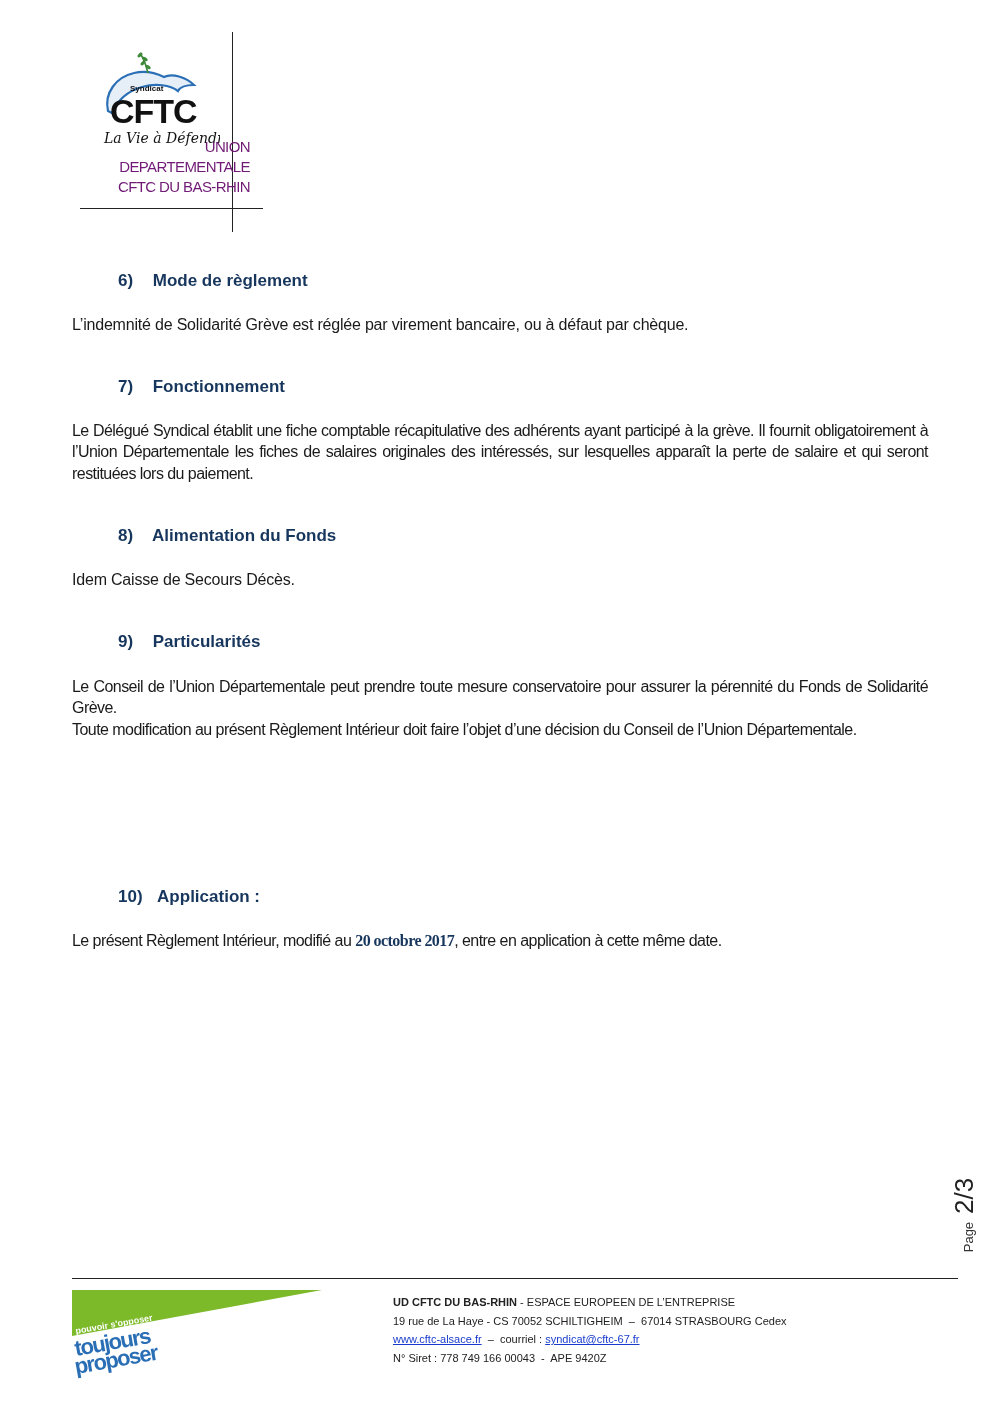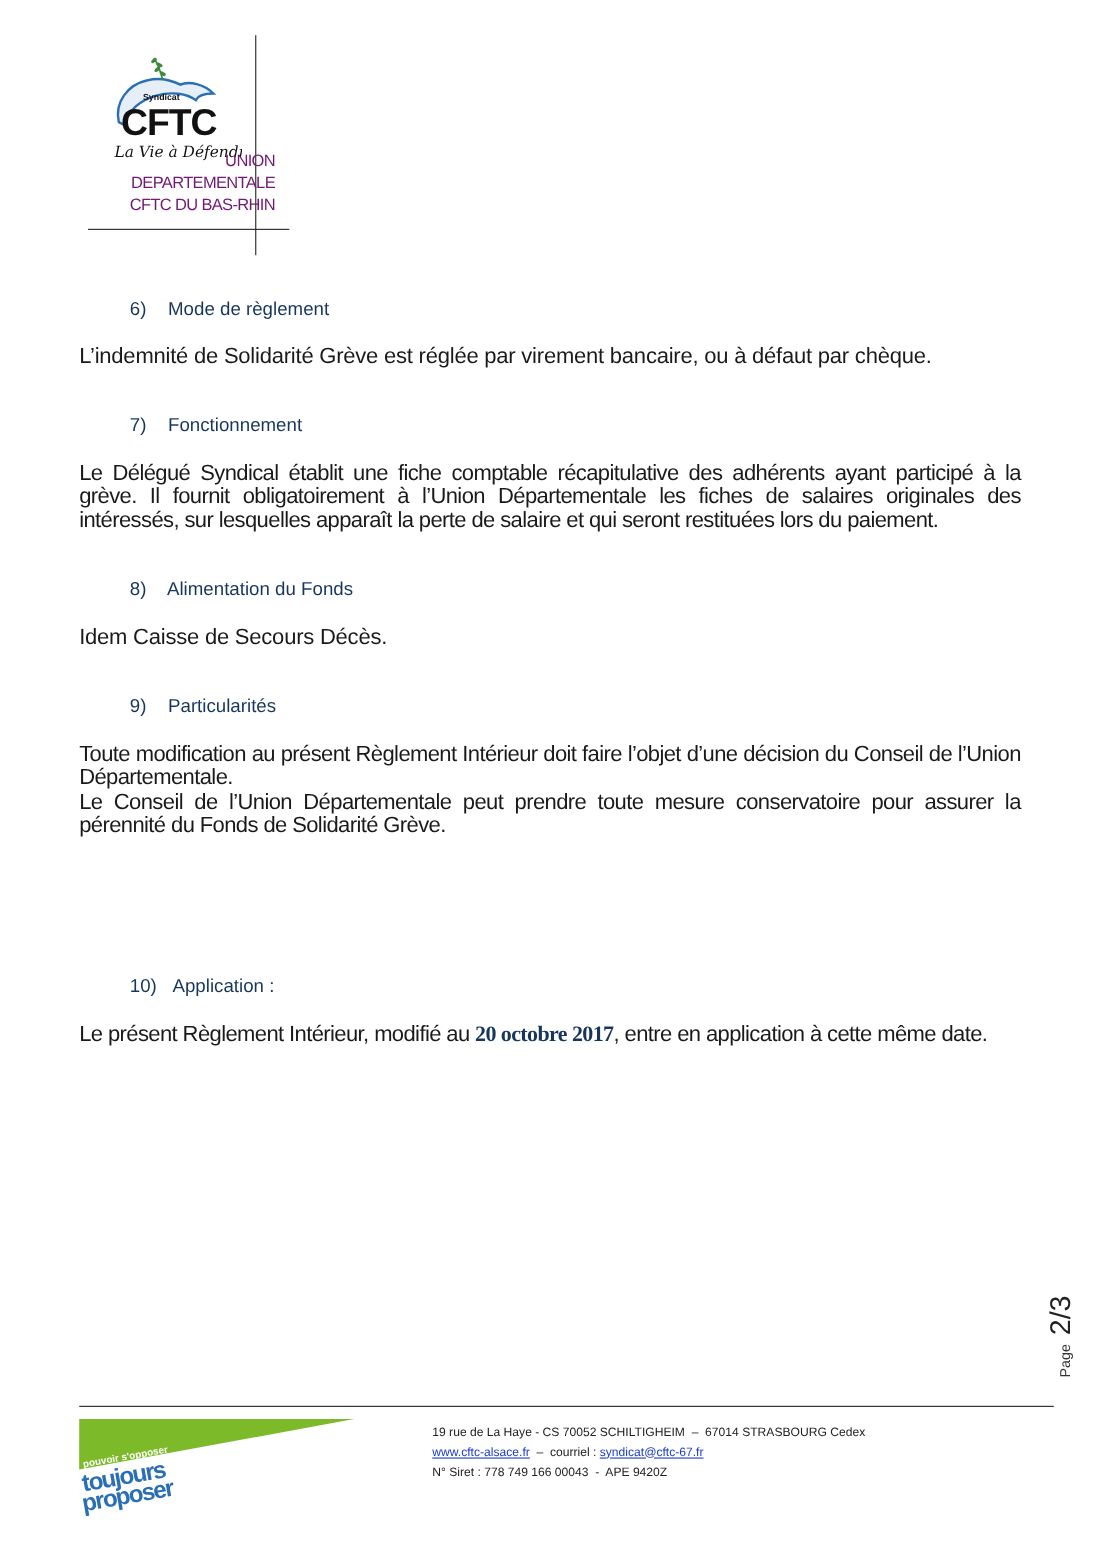--- a/index.html
+++ b/index.html
@@ -6,23 +6,23 @@
   body { width: 1000px; height: 1414px; position: relative; overflow: hidden;
          font-family: "Liberation Sans", sans-serif; color: #1a1a1a; }
   .header { position: absolute; left: 60px; top: 30px; width: 220px; height: 210px; }
   .vline { position: absolute; left: 172px; top: 2px; width: 1px; height: 200px; background: #222; }
   .hline { position: absolute; left: 20px; top: 178px; width: 183px; height: 1px; background: #222; }
   .logo { position: absolute; left: 30px; top: 13px; width: 130px; height: 106px; }
   .logo svg { display: block; }
   .union { position: absolute; left: 0; top: 107px; width: 190px; text-align: right;
            font-size: 15px; line-height: 20px; letter-spacing: -0.6px; color: #701a75; }
   .section { position: absolute; left: 72px; width: 856px; }
-  .heading { position: absolute; left: 118px; font-weight: normal; font-size: 17px; color: #17365d; }
+  .heading { position: absolute; left: 118px; font-weight: bold; font-size: 17px; color: #17365d; }
   .heading .num { display: inline-block; width: 30px; }
-  .p { font-size: 20px; line-height: 21.3px; text-align: justify; color: #1a1a1a;
+  .p { font-size: 16px; line-height: 21.3px; text-align: justify; color: #1a1a1a;
        letter-spacing: -0.2px; }
   .p.narrow { letter-spacing: -0.55px; font-stretch: condensed; }
   .hl { font-weight: bold; color: #17365d; font-family: Liberation Serif, serif; }
   .page-num { position: absolute; left: 944px; top: 1160px; width: 40px; height: 110px; }
   .page-num .inner { position: absolute; left: 50%; top: 50%; transform: translate(-50%,-50%) rotate(-90deg);
                      white-space: nowrap; }
   .page-num .pg { font-size: 13px; color: #333; margin-right: 8px; }
   .page-num .n { font-size: 26px; color: #222; }
   .footline { position: absolute; left: 72px; top: 1278px; width: 886px; height: 1px; background: #222; }
   .footer-logo { position: absolute; left: 70px; top: 1290px; width: 260px; height: 90px; }
@@ -80,22 +80,22 @@
 </div>
 <div class="section" style="top:569px">
   <div class="p">Idem Caisse de Secours Décès.</div>
 </div>
 
 <div class="heading" style="top:632px">
   <span class="num">9)</span>
   <span>Particularités</span>
 </div>
 <div class="section" style="top:676px">
+  <div class="p narrow">Le Conseil de l’Union Départementale peut prendre toute mesure conservatoire pour assurer la pérennité du Fonds de Solidarité Grève.</div>
   <div class="p narrow">Toute modification au présent Règlement Intérieur doit faire l’objet d’une décision du Conseil de l’Union Départementale.</div>
-  <div class="p narrow">Le Conseil de l’Union Départementale peut prendre toute mesure conservatoire pour assurer la pérennité du Fonds de Solidarité Grève.</div>
 </div>
 
 <div class="heading" style="top:887px; left:118px">
   <span class="num" style="width:35px">10)</span>
   <span>Application :</span>
 </div>
 <div class="section" style="top:930px">
   <div class="p narrow"><span>Le présent Règlement Intérieur, modifié au </span><span class="hl">20 octobre 2017</span><span>, entre en application à cette même date.</span></div>
 </div>
 
@@ -110,16 +110,17 @@
 <div class="footer-logo">
   <svg width="260" height="90" viewBox="0 0 260 90">
     <polygon points="2,0 252,0 2,46" fill="#7dba2a"></polygon>
     <text x="6" y="44" font-family="Liberation Sans, sans-serif" font-size="9" font-weight="bold" fill="#ffffff" transform="rotate(-10 6 44)">pouvoir s'opposer</text>
     <text x="6" y="66" font-family="Liberation Sans, sans-serif" font-size="22" font-weight="bold" fill="#2a6fb6" letter-spacing="-1.5" transform="rotate(-10 6 66)">toujours</text>
     <text x="6" y="84" font-family="Liberation Sans, sans-serif" font-size="22" font-weight="bold" fill="#2a6fb6" letter-spacing="-1.5" transform="rotate(-10 6 84)">proposer</text>
   </svg>
 </div>
 
 <div class="footer-text">
+  <div><b>UD CFTC DU BAS-RHIN</b><span> - ESPACE EUROPEEN DE L’ENTREPRISE</span></div>
   <div style="white-space:pre">19 rue de La Haye - CS 70052 SCHILTIGHEIM  –  67014 STRASBOURG Cedex</div>
   <div style="white-space:pre"><a>www.cftc-alsace.fr</a><span>  –  courriel : </span><a>syndicat@cftc-67.fr</a></div>
   <div style="white-space:pre">N° Siret : 778 749 166 00043  -  APE 9420Z</div>
 </div>
 
 </body></html>

